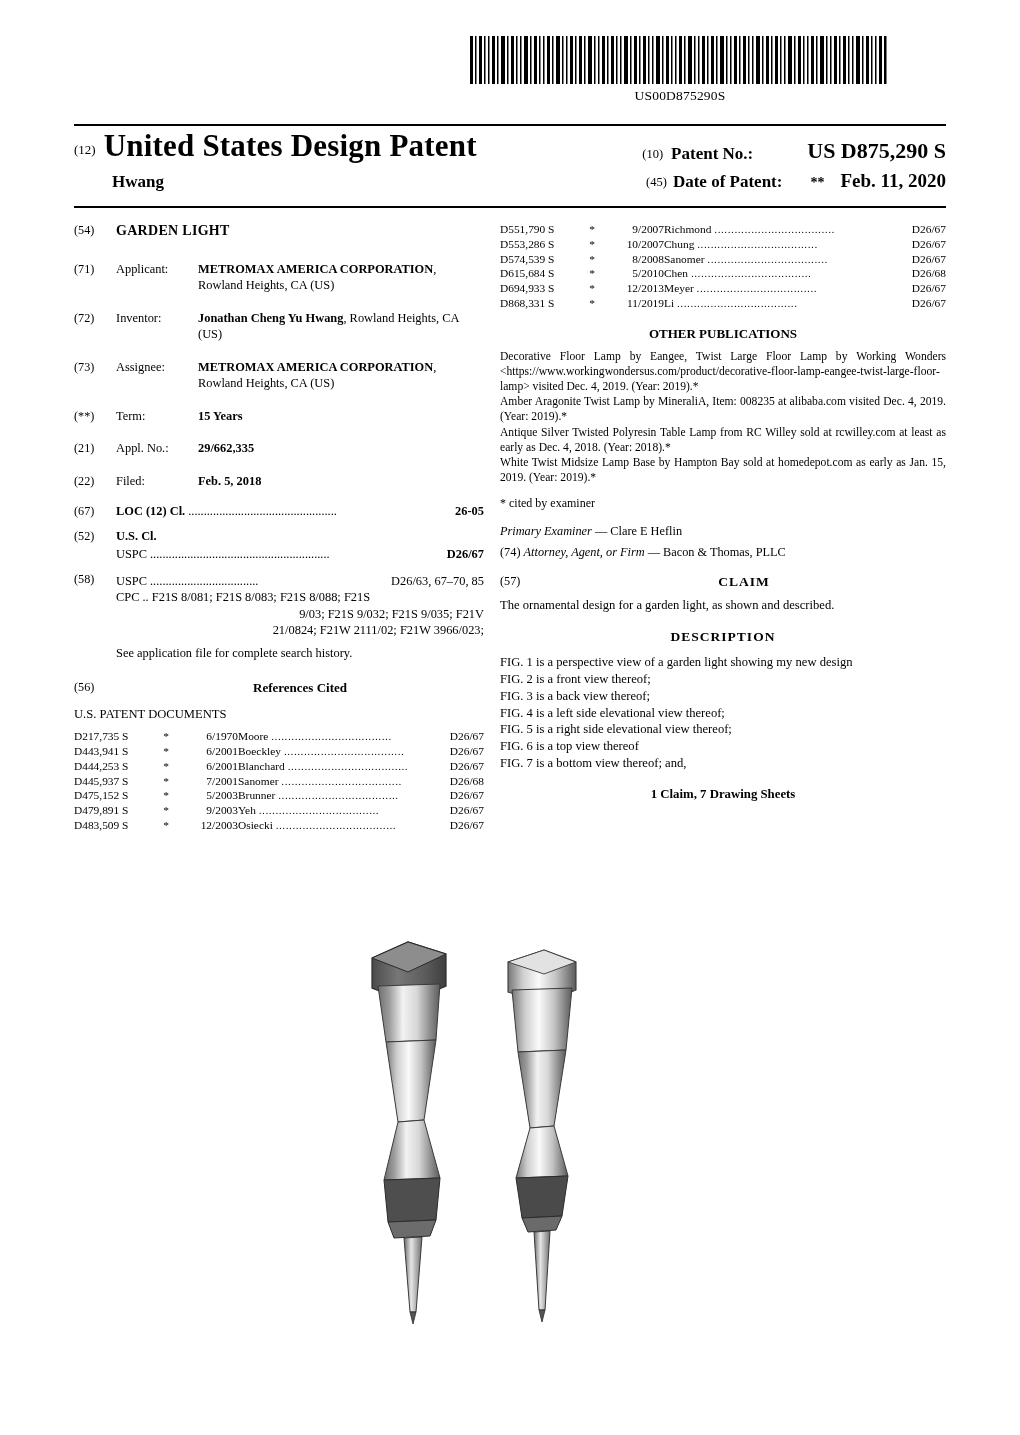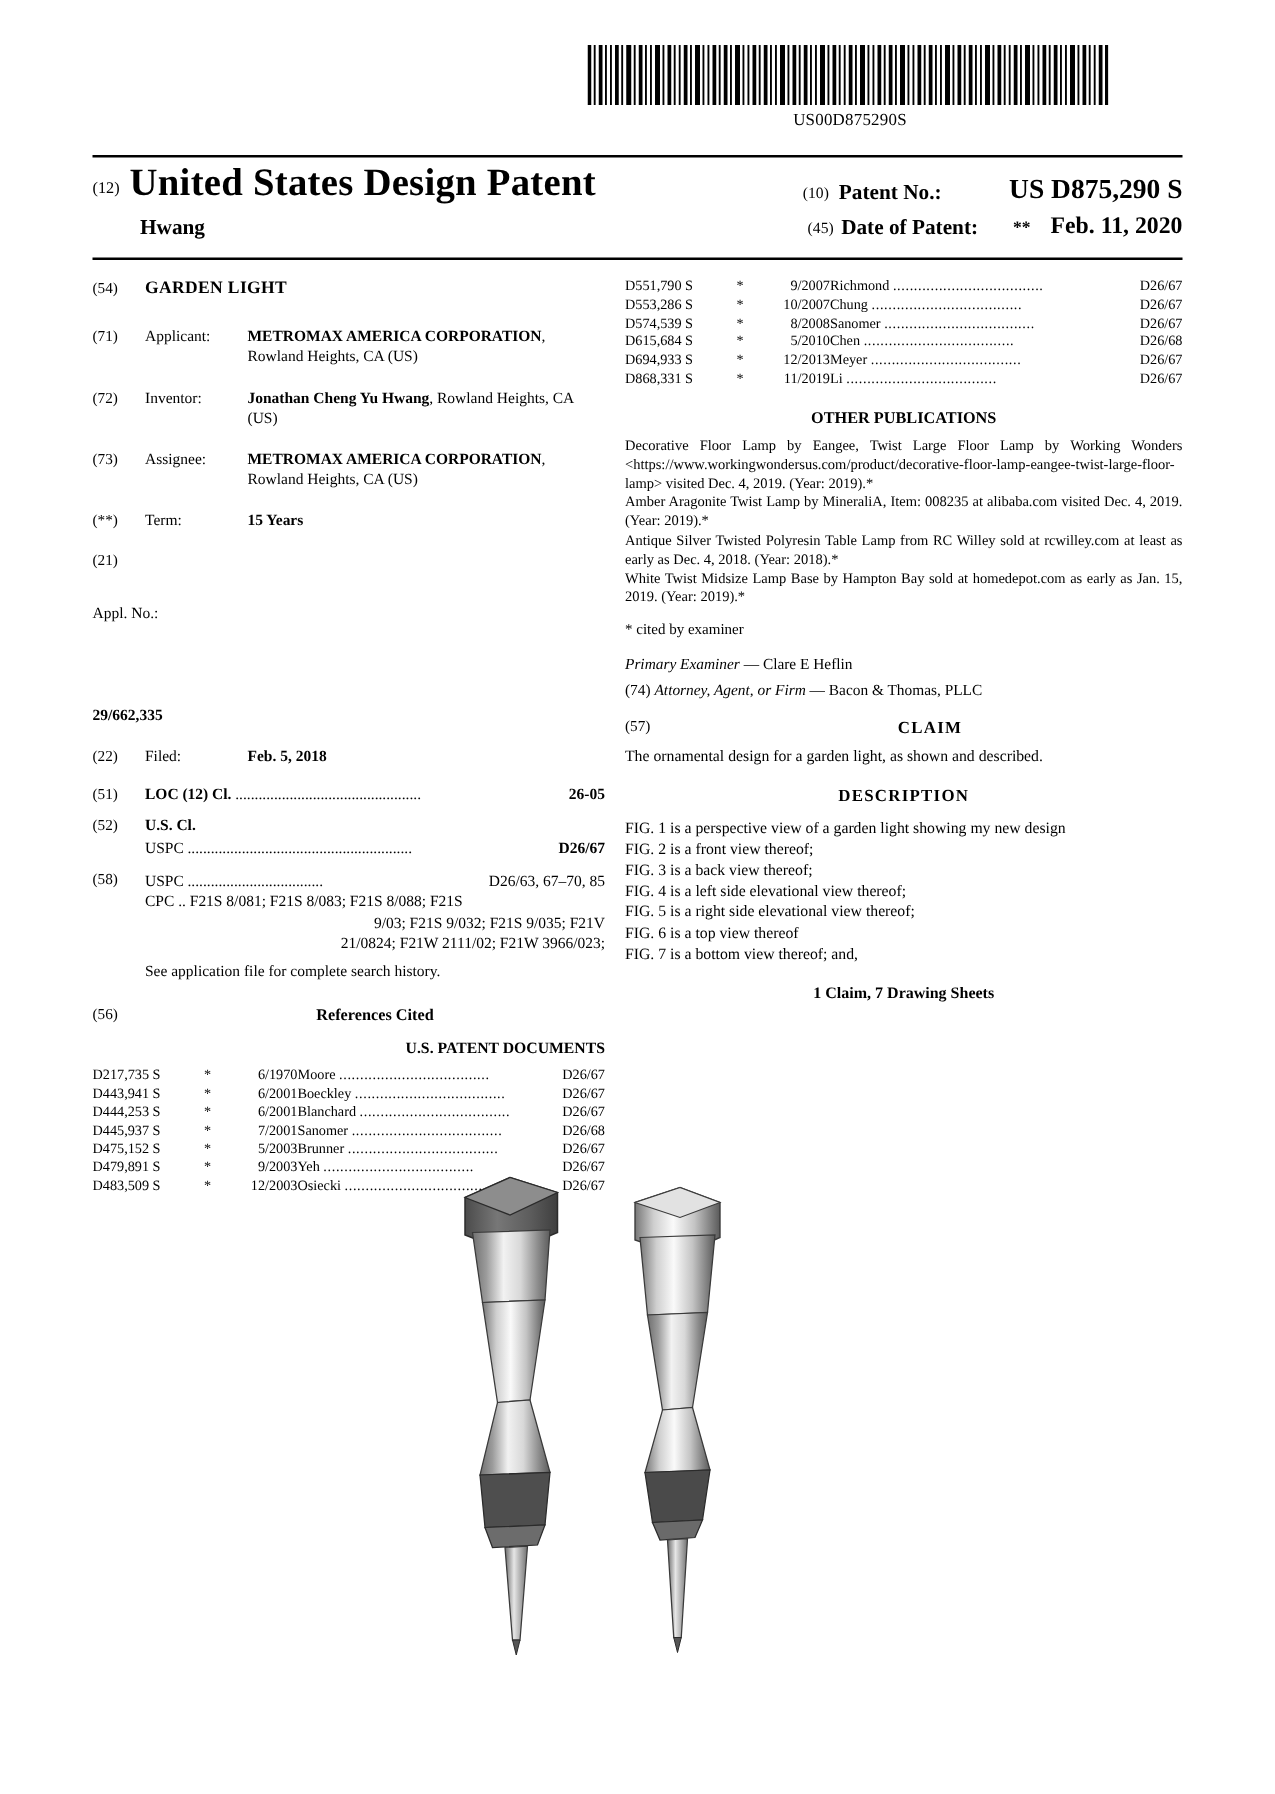--- a/index.html
+++ b/index.html
@@ -143,21 +143,21 @@
     font-size: 14px;
     letter-spacing: 0.3px;
   }
 
   .loc-line { display: flex; align-items: baseline; }
   .loc-label { font-weight: bold; }
   .loc-fill { flex: 1 1 auto; overflow: hidden; white-space: nowrap; padding: 0 3px; }
   .loc-val { font-weight: bold; }
 
   .centered { text-align: center; font-weight: bold; }
-  .uspd-head { text-align: right; font-weight: bold; margin: 10px 0 6px 0; font-size: 12.6px;}
+  .uspd-head { text-align: left; font-weight: normal; margin: 10px 0 6px 0; font-size: 12.6px;}
 
   
   table.cites {
     border-collapse: collapse;
     font-size: 11.4px;
     width: 100%;
     line-height: 1.30;
   }
   table.cites td { padding: 0; vertical-align: baseline; white-space: nowrap; }
   td.c-pat { width: 84px; }
@@ -353,34 +353,34 @@
       <div class="flabel">Assignee:</div>
       <div class="fbody"><span class="b">METROMAX AMERICA CORPORATION</span><span>, Rowland Heights, CA (US)</span></div>
     </div>
 
     <div class="frow" style="margin-bottom:16px;">
       <div class="fnum">(**)</div>
       <div class="flabel">Term:</div>
       <div class="fbody b">15 Years</div>
     </div>
 
-    <div class="frow" style="margin-bottom:16px;flex-direction:column;">
+    <div class="frow" style="margin-bottom:16px;">
       <div class="fnum">(21)</div>
       <div class="flabel">Appl. No.:</div>
       <div class="fbody b">29/662,335</div>
     </div>
 
     <div class="frow" style="margin-bottom:14px;">
       <div class="fnum">(22)</div>
       <div class="flabel">Filed:</div>
       <div class="fbody b">Feb. 5, 2018</div>
     </div>
 
     <div class="frow" style="margin-bottom:8px;">
-      <div class="fnum">(51)</div>
+      <div class="fnum">(67)</div>
       <div class="fbody">
         <div class="loc-line">
           <span class="loc-label">LOC (12) Cl.</span>
           <span class="loc-fill">................................................</span>
           <span class="loc-val">26-05</span>
         </div>
       </div>
     </div>
 
     <div class="frow" style="margin-bottom:8px;">

